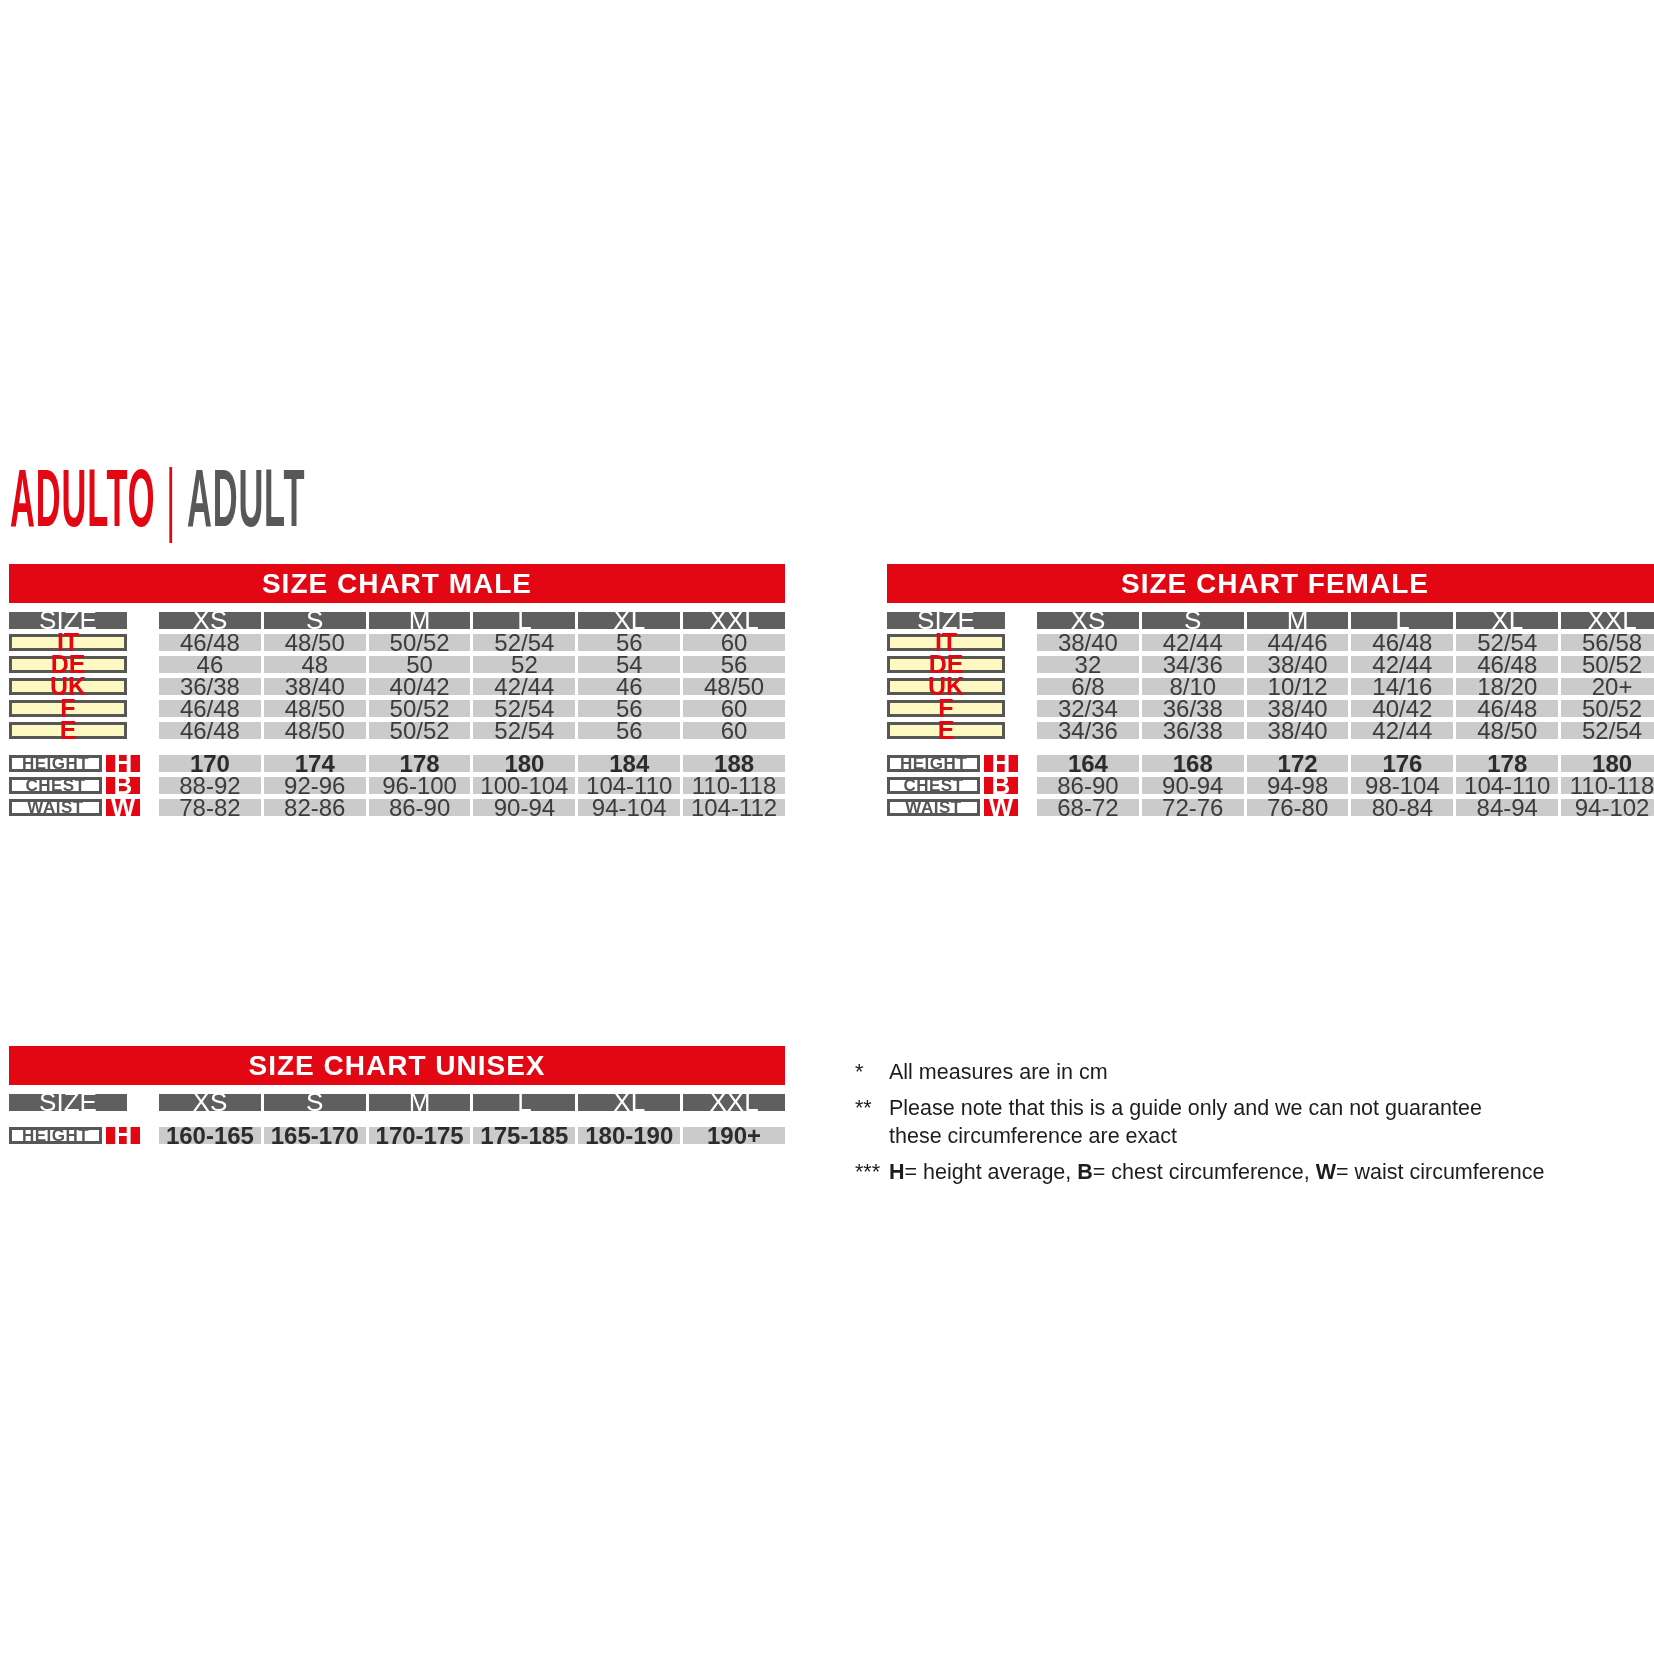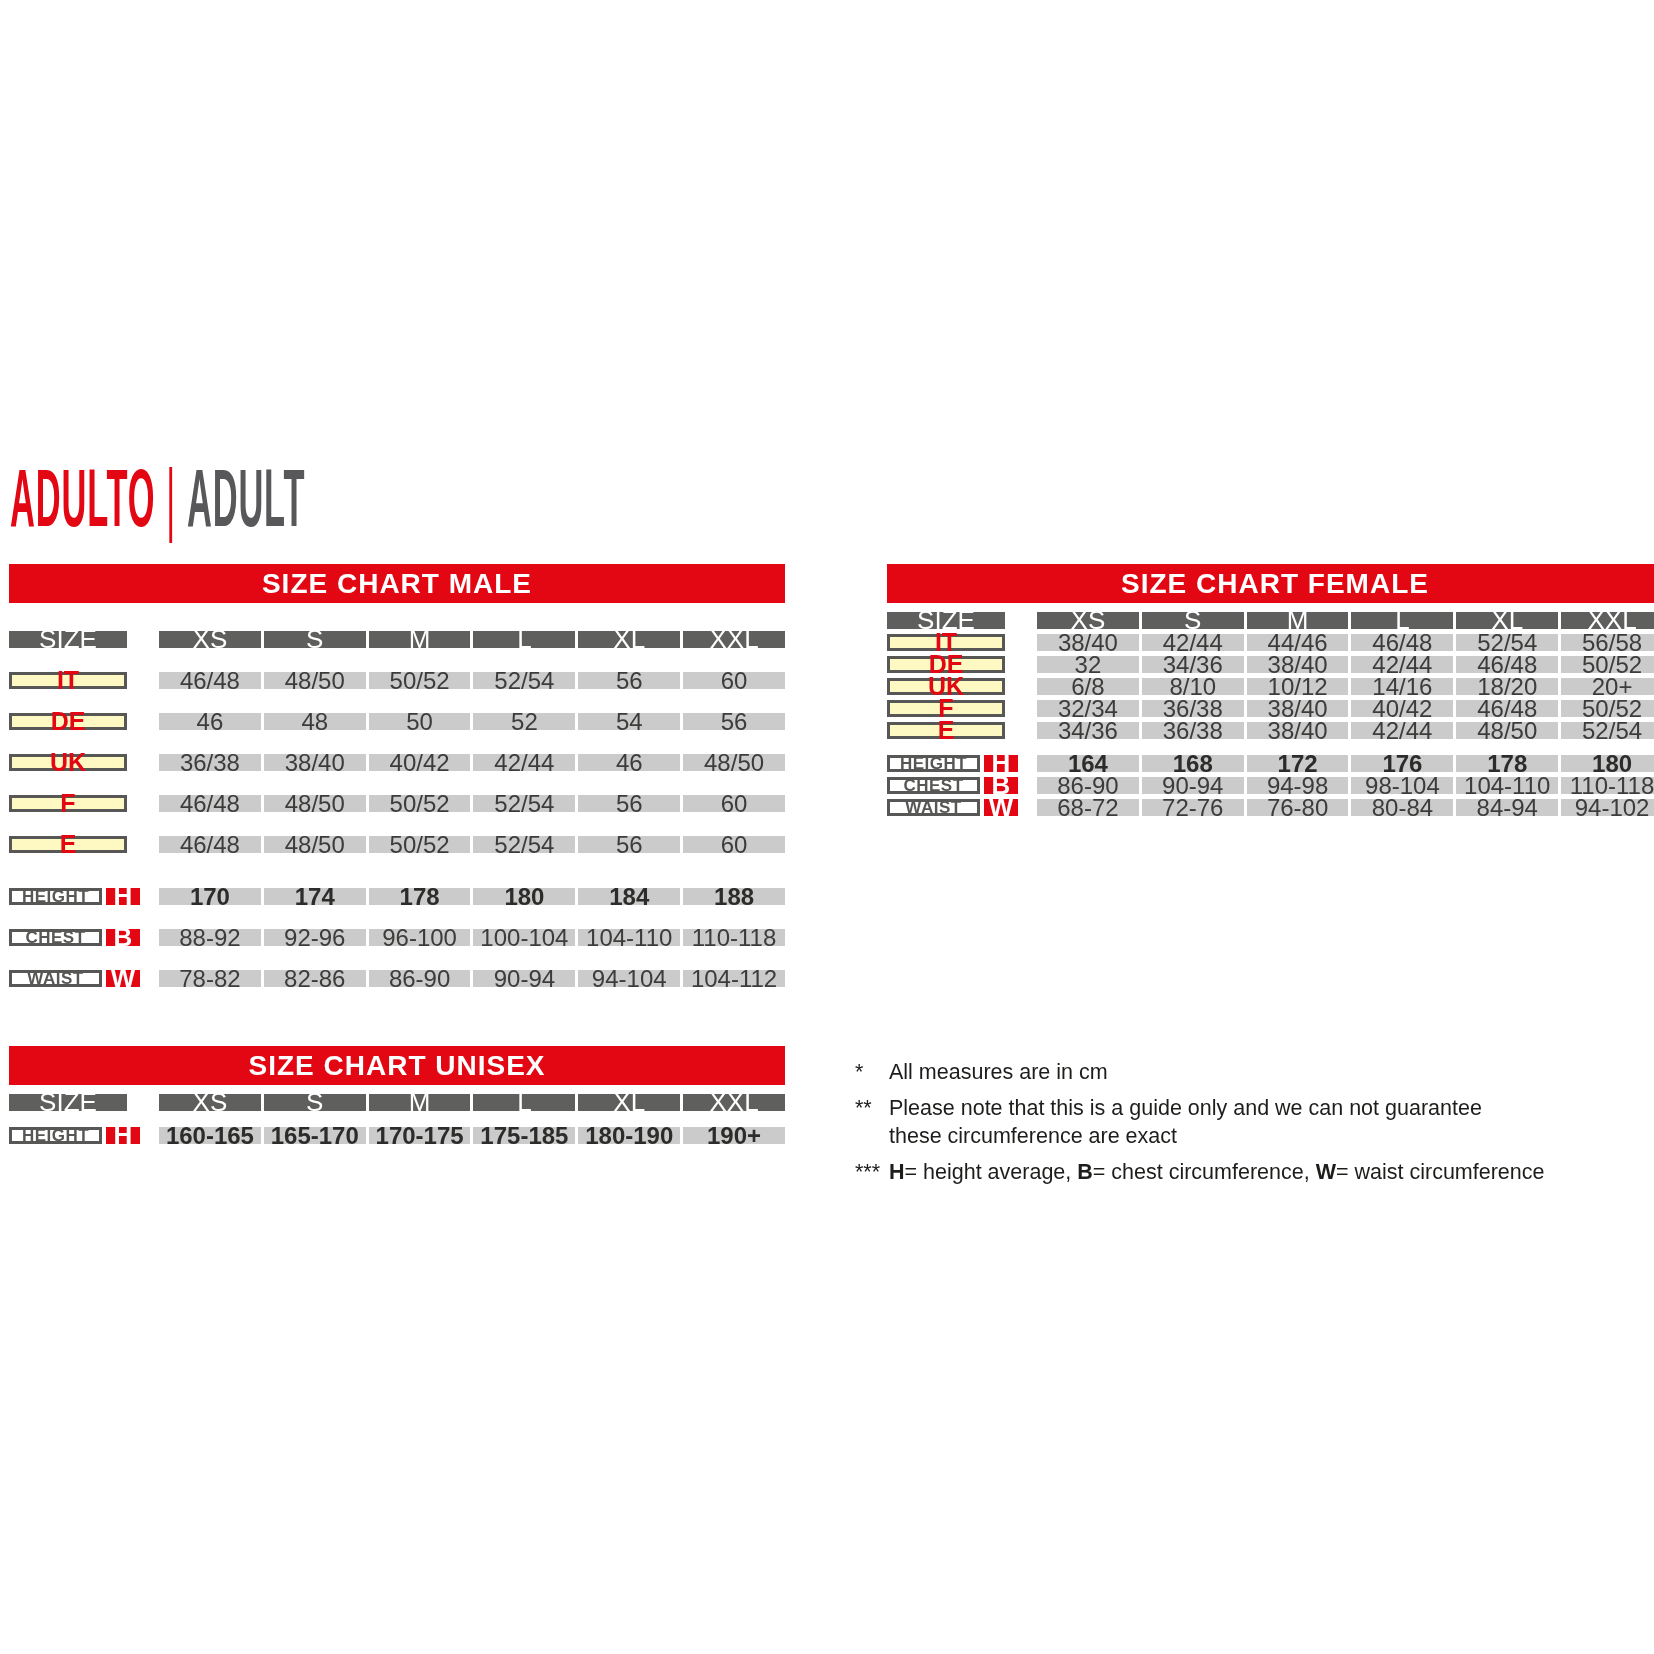--- a/index.html
+++ b/index.html
@@ -21,21 +21,21 @@
     display:flex;align-items:center;gap:26px;
     font-weight:700;font-size:82px;line-height:64px;white-space:nowrap;
     transform:scaleX(0.42);transform-origin:left center;
     letter-spacing:2px;
   }
   .t-red{color:var(--red);}
   .t-sep{color:var(--red);font-weight:400;}
   .t-gray{color:#58585a;}
   
   .size-table{position:absolute;width:776px;display:flex;flex-direction:column;}
-  #table-male{left:9px;top:564px;gap:19px;}
+  #table-male{left:9px;top:564px;}
   #table-female{left:887px;top:564px;}
   #table-unisex{left:9px;top:1046px;}
   .banner{
     height:39px;background:var(--red);color:#fff;font-weight:700;font-size:28px;
     display:flex;align-items:center;justify-content:center;letter-spacing:1px;
     margin-bottom:9px;
   }
   .row{display:flex;height:17px;margin-bottom:5px;}
   .row.group-gap{margin-top:11px;border-radius:7px;}
   .label-col{flex:0 0 131px;margin-right:16px;display:flex;}

